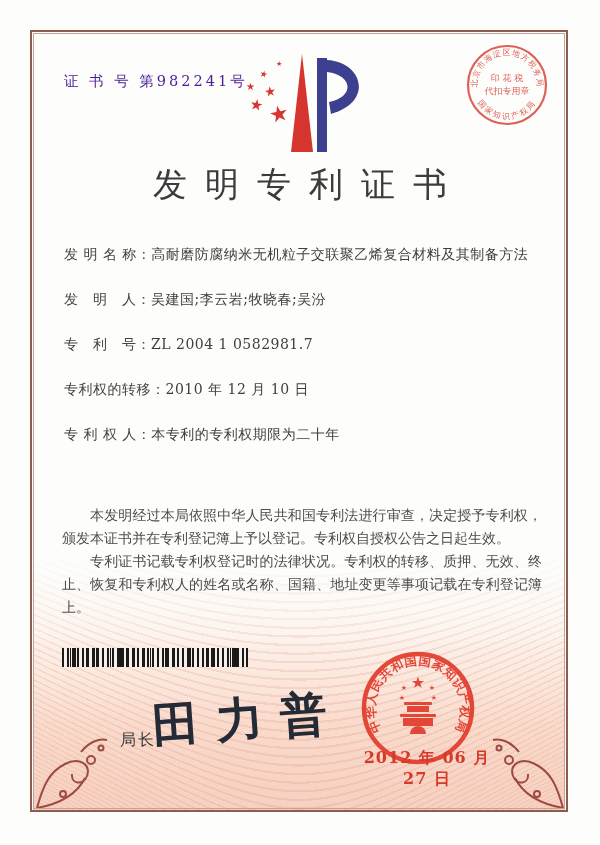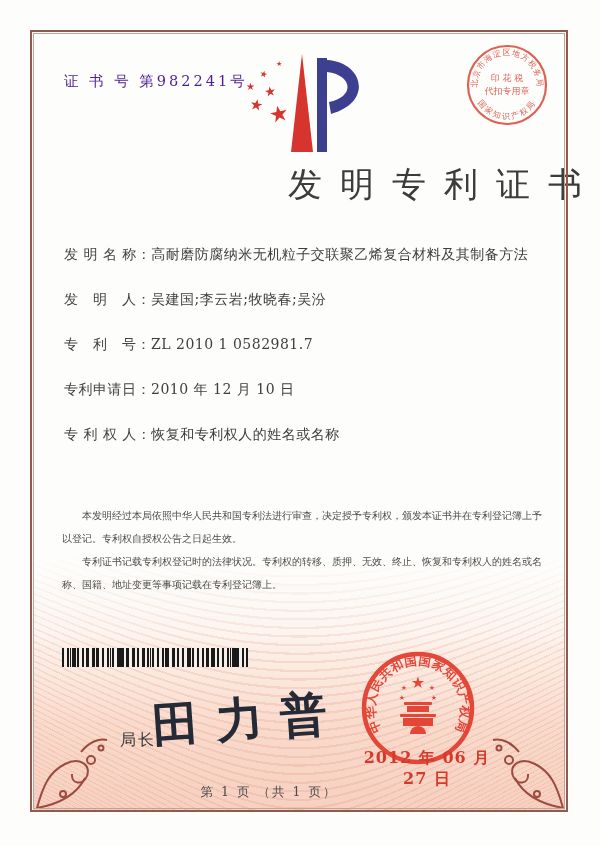--- a/index.html
+++ b/index.html
@@ -26,31 +26,31 @@
     -webkit-mask-image:linear-gradient(180deg, transparent 0, #000 38%);
             mask-image:linear-gradient(180deg, transparent 0, #000 38%);
   }
   .cert-no {
     position:absolute; left:64px; top:72px; font-size:14.5px; letter-spacing:3px;
     color:#4c1d95; z-index:3;
   }
   .logo { position:absolute; left:236px; top:50px; z-index:3; }
   .tax-stamp { position:absolute; left:450px; top:28px; z-index:3; opacity:.85; }
   .title {
-    position:absolute; left:0; top:162px; width:100%; text-align:right;
+    position:absolute; left:0; top:162px; width:100%; text-align:center;
     font-size:34px; letter-spacing:18px; text-indent:18px; color:#3c3c3c; z-index:3;
   }
   .field-row {
     position:absolute; left:64px; width:478px; font-size:14px; color:#444;
     letter-spacing:0.5px; z-index:3; white-space:nowrap;
   }
   .field-row .val { color:#3e3e3e; }
   .body-text {
     position:absolute; left:62px; top:504px; width:480px; z-index:3;
-    font-size:10px; line-height:23px; color:#4c4c4c; text-align:justify;
+    font-size:14px; line-height:23px; color:#4c4c4c; text-align:justify;
   }
   .body-text p { text-indent:2em; }
   .barcode {
     position:absolute; left:62px; top:648px; width:186px; height:19px; z-index:3;
     background:
       repeating-linear-gradient(90deg, #1a1a1a 0 2px, transparent 2px 5px),
       repeating-linear-gradient(90deg, #1a1a1a 0 1px, transparent 1px 8px),
       repeating-linear-gradient(90deg, transparent 0 11px, #1a1a1a 11px 14px, transparent 14px 23px);
     background-color:#f7efe9;
   }
@@ -117,27 +117,27 @@
 
   <div class="title">发明专利证书</div>
 
   <div class="field-row" style="top:246px">
     <span class="lbl">发 明 名 称：</span><span class="val">高耐磨防腐纳米无机粒子交联聚乙烯复合材料及其制备方法</span>
   </div>
   <div class="field-row" style="top:291px">
     <span class="lbl">发　明　人：</span><span class="val">吴建国;李云岩;牧晓春;吴汾</span>
   </div>
   <div class="field-row" style="top:336px">
-    <span class="lbl">专　利　号：</span><span class="val">ZL 2010 1 0582981.7</span>
+    <span class="lbl">专　利　号：</span><span class="val">ZL 2004 1 0582981.7</span>
   </div>
   <div class="field-row" style="top:381px">
-    <span class="lbl">专利申请日：</span><span class="val">2010 年 12 月 10 日</span>
+    <span class="lbl">专利权的转移：</span><span class="val">2010 年 12 月 10 日</span>
   </div>
   <div class="field-row" style="top:426px">
-    <span class="lbl">专 利 权 人：</span><span class="val">恢复和专利权人的姓名或名称</span>
+    <span class="lbl">专 利 权 人：</span><span class="val">本专利的专利权期限为二十年</span>
   </div>
 
   <div class="body-text">
     <p>本发明经过本局依照中华人民共和国专利法进行审查，决定授予专利权，颁发本证书并在专利登记簿上予以登记。专利权自授权公告之日起生效。</p>
     <p>专利证书记载专利权登记时的法律状况。专利权的转移、质押、无效、终止、恢复和专利权人的姓名或名称、国籍、地址变更等事项记载在专利登记簿上。</p>
   </div>
 
   <div class="barcode"></div>
 
   <div class="director">局长</div>
@@ -180,19 +180,18 @@
     <g fill="none" stroke="#9c4b40" stroke-width="2">
       <path d="M2,80 C8,58 14,44 30,36 C44,29 56,36 52,48 C48,58 36,56 37,46"></path>
       <path d="M2,80 C24,76 42,66 50,50"></path>
       <path d="M46,24 C54,14 64,10 72,12"></path>
       <circle cx="56" cy="32" r="4"></circle>
       <circle cx="28" cy="66" r="3"></circle>
       <circle cx="66" cy="20" r="2.5"></circle>
     </g>
   </svg>
 
-  <div class="footer">第 1 页 （共 1 页）</div>
 
   <div class="frame">
     <div class="frame-inner"></div>
   </div>
 
 </div>
 
 </body></html>

